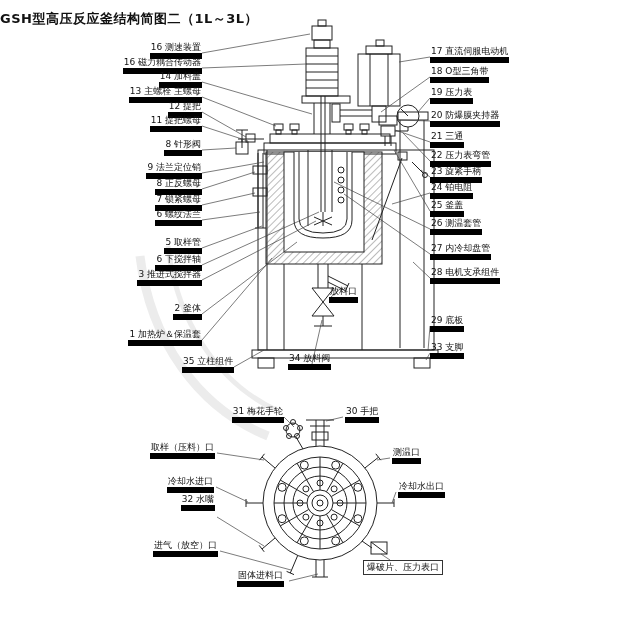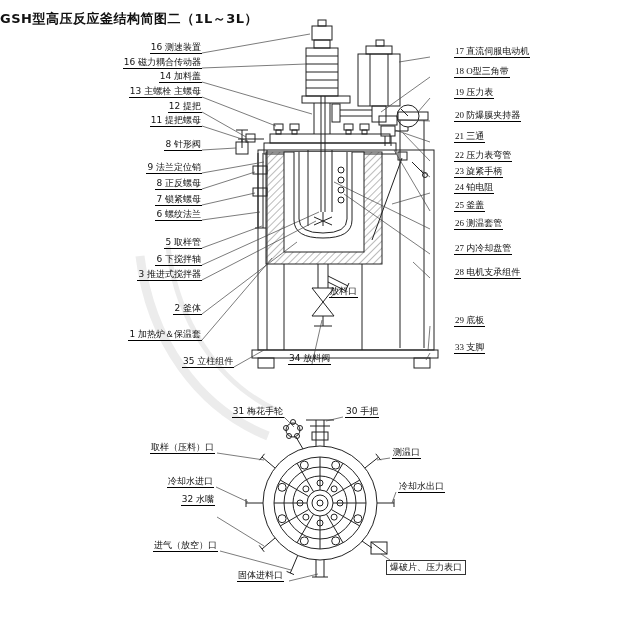--- a/index.html
+++ b/index.html
@@ -1,23 +1,23 @@
 <!DOCTYPE html>
 <html><head>
 <meta charset="utf-8">
 <style>
   html,body{margin:0;padding:0;background:#fff;}
   .page{position:relative;width:635px;height:635px;background:#ffffff;overflow:hidden;
         font-family:"DejaVu Sans","Liberation Sans",sans-serif;color:#111;}
   .title{position:absolute;top:10px;left:0;width:100%;
          font-size:13px;font-weight:bold;letter-spacing:.5px;}
   .lbl{position:absolute;font-size:9px;line-height:11px;white-space:nowrap;
-       border-bottom:1px solid #000000;padding:0 1px;}
+       border-bottom:6px solid #000000;padding:0 1px;}
   .ll{right:433px;text-align:right;}
-  .rl{left:454px;font-family:Liberation Serif, serif;}
+  .rl{left:430px;}
   .boxed{border:1px solid #333;padding:1px 3px;background:#fff;}
   svg.draw{position:absolute;left:0;top:0;}
 </style>
 </head>
 <body>
 
 <div class="page">
 
   <div class="title">GSH型高压反应釜结构简图二（1L～3L）</div>
 
@@ -315,15 +315,15 @@
 
   <div class="lbl" style="right:351px;top:406px">31 梅花手轮</div>
   <div class="lbl" style="left:345px;top:406px">30 手把</div>
   <div class="lbl" style="right:420px;top:442px">取样（压料）口</div>
   <div class="lbl" style="left:392px;top:447px">测温口</div>
   <div class="lbl" style="right:421px;top:476px">冷却水进口</div>
   <div class="lbl" style="left:398px;top:481px">冷却水出口</div>
   <div class="lbl" style="right:420px;top:494px">32 水嘴</div>
   <div class="lbl" style="right:417px;top:540px">进气（放空）口</div>
   <div class="lbl" style="left:237px;top:570px">固体进料口</div>
-  <div class="lbl boxed" style="left:386px;top:560px;border-bottom:1px solid #333">爆破片、压力表口</div>
+  <div class="lbl boxed" style="left:363px;top:560px;border-bottom:1px solid #333">爆破片、压力表口</div>
 
 </div>
 
 </body></html>

